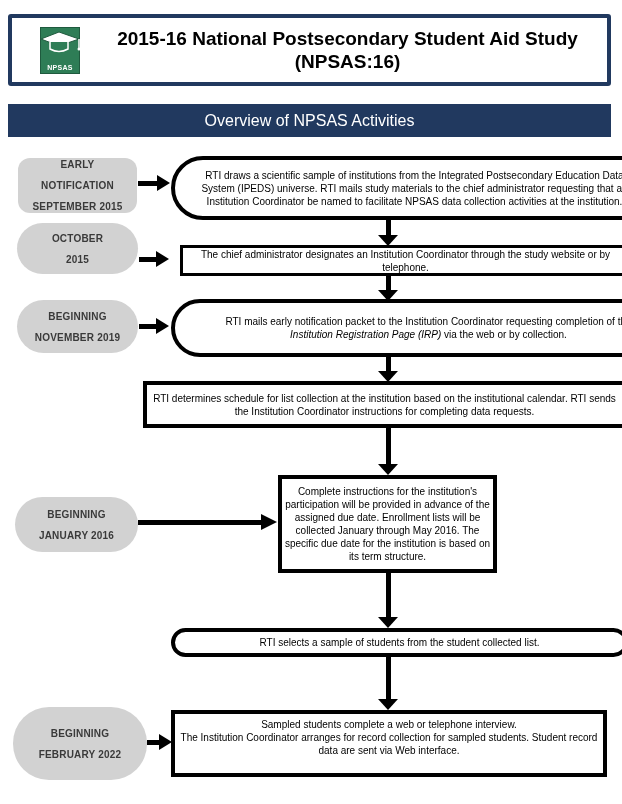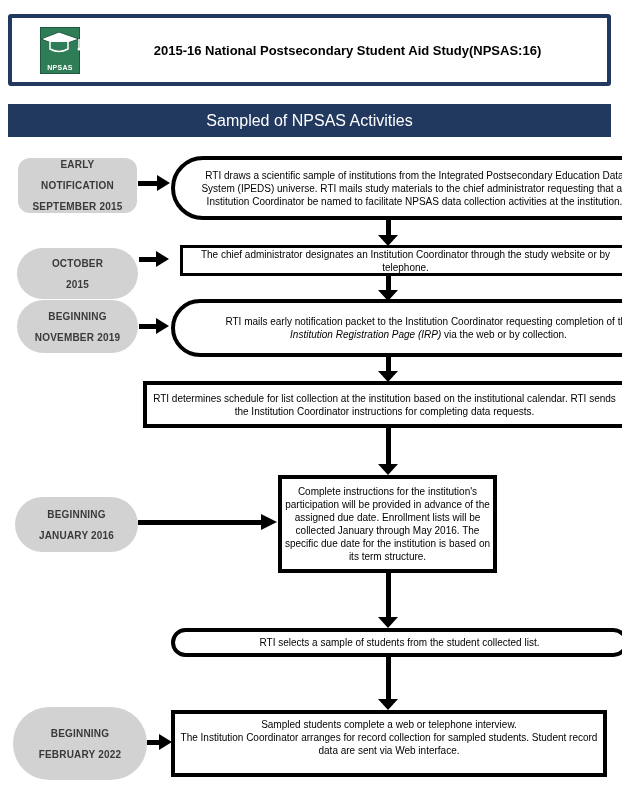--- a/index.html
+++ b/index.html
@@ -15,22 +15,22 @@
   }
   .logo{
     position:absolute;left:28px;top:9px;width:38px;height:45px;
     background:#2e7d56;border:1px solid #1f5a3e;
     display:flex;flex-direction:column;align-items:center;justify-content:flex-end;
   }
   .logo svg{position:absolute;top:2px;left:-2px;}
   .logo-text{font-size:7px;font-weight:bold;color:#fff;letter-spacing:.3px;margin-bottom:2px;}
   .header-title{
     position:absolute;left:86px;right:10px;top:0;height:100%;
-    display:flex;flex-direction:row;align-items:center;justify-content:center;
-    font-size:13px;font-weight:bold;line-height:23px;text-align:center;color:#000;
+    display:flex;flex-direction:column;align-items:center;justify-content:center;
+    font-size:19px;font-weight:bold;line-height:23px;text-align:center;color:#000;
   }
   
   .banner{
     position:absolute;left:8px;top:104px;width:603px;height:33px;
     background:#21395f;color:#fff;font-size:16px;
     display:flex;align-items:center;justify-content:center;
   }
   
   .glabel{
     position:absolute;background:#d2d2d2;color:#3a3a3a;
@@ -62,38 +62,38 @@
       </svg>
       <span class="logo-text">NPSAS</span>
     </div>
     <div class="header-title">
       <span>2015-16 National Postsecondary Student Aid Study</span>
       <span>(NPSAS:16)</span>
     </div>
   </div>
 
   <div class="banner">
-    <span>Sampled of NPSAS Activities</span>
+    <span>Overview of NPSAS Activities</span>
   </div>
 
   <div class="glabel" style="left:18px;top:158px;width:119px;height:55px;border-radius:12px;">
     <span>EARLY</span>
     <span>NOTIFICATION</span>
     <span>SEPTEMBER 2015</span>
   </div>
   <div class="stem-h" style="left:138px;top:181px;width:20px;"></div>
   <div class="head-h" style="left:157px;top:175px;"></div>
   <div class="fbox" style="left:171px;top:156px;width:427px;height:56px;border-radius:32px;padding:0 26px;">
     <span>RTI draws a scientific sample of institutions from the Integrated Postsecondary Education Data System (IPEDS) universe. RTI mails study materials to the chief administrator requesting that an Institution Coordinator be named to facilitate NPSAS data collection activities at the institution.</span>
   </div>
 
   <div class="stem-v" style="left:386px;top:220px;height:15px;"></div>
   <div class="head-v" style="left:378px;top:235px;"></div>
 
-  <div class="glabel" style="left:17px;top:248px;width:121px;height:51px;border-radius:26px;">
+  <div class="glabel" style="left:17px;top:223px;width:121px;height:51px;border-radius:26px;">
     <span>OCTOBER</span>
     <span>2015</span>
   </div>
   <div class="stem-h" style="left:139px;top:257px;width:18px;"></div>
   <div class="head-h" style="left:156px;top:251px;"></div>
   <div class="fbox" style="left:180px;top:245px;width:429px;height:25px;border-width:3px;padding:0 8px;">
     <span>The chief administrator designates an Institution Coordinator through the study website or by telephone.</span>
   </div>
 
   <div class="stem-v" style="left:386px;top:276px;height:14px;"></div>

